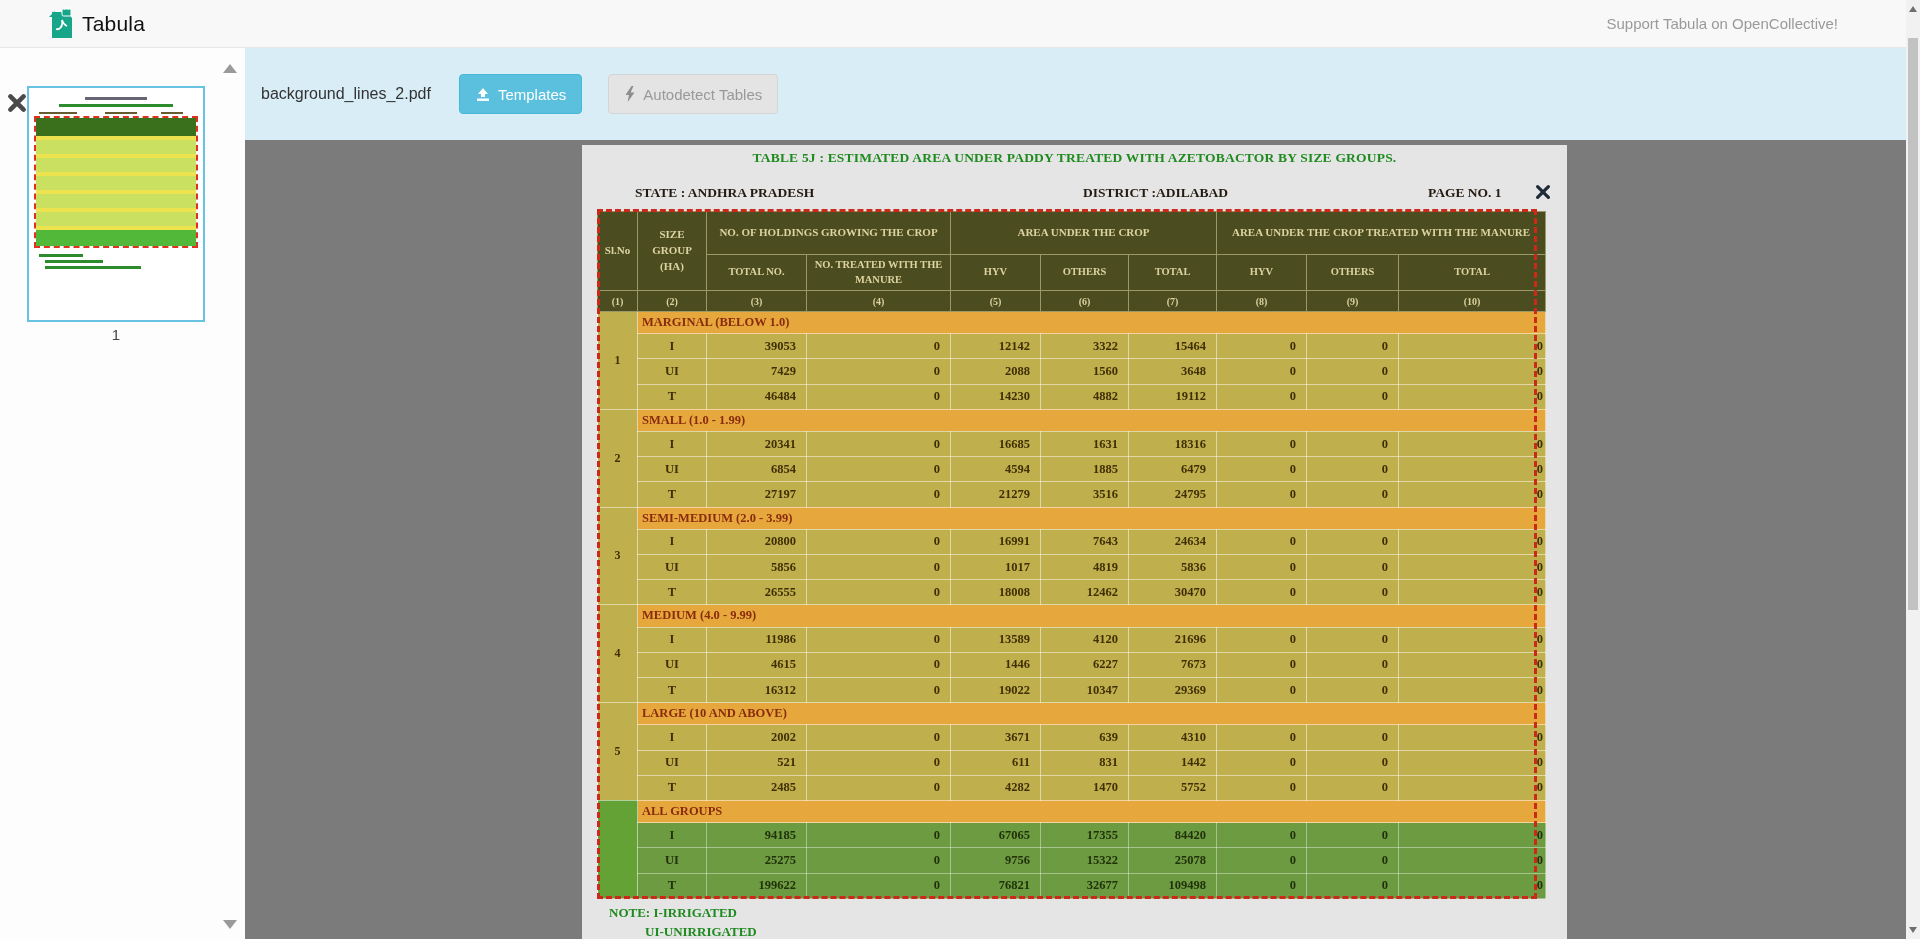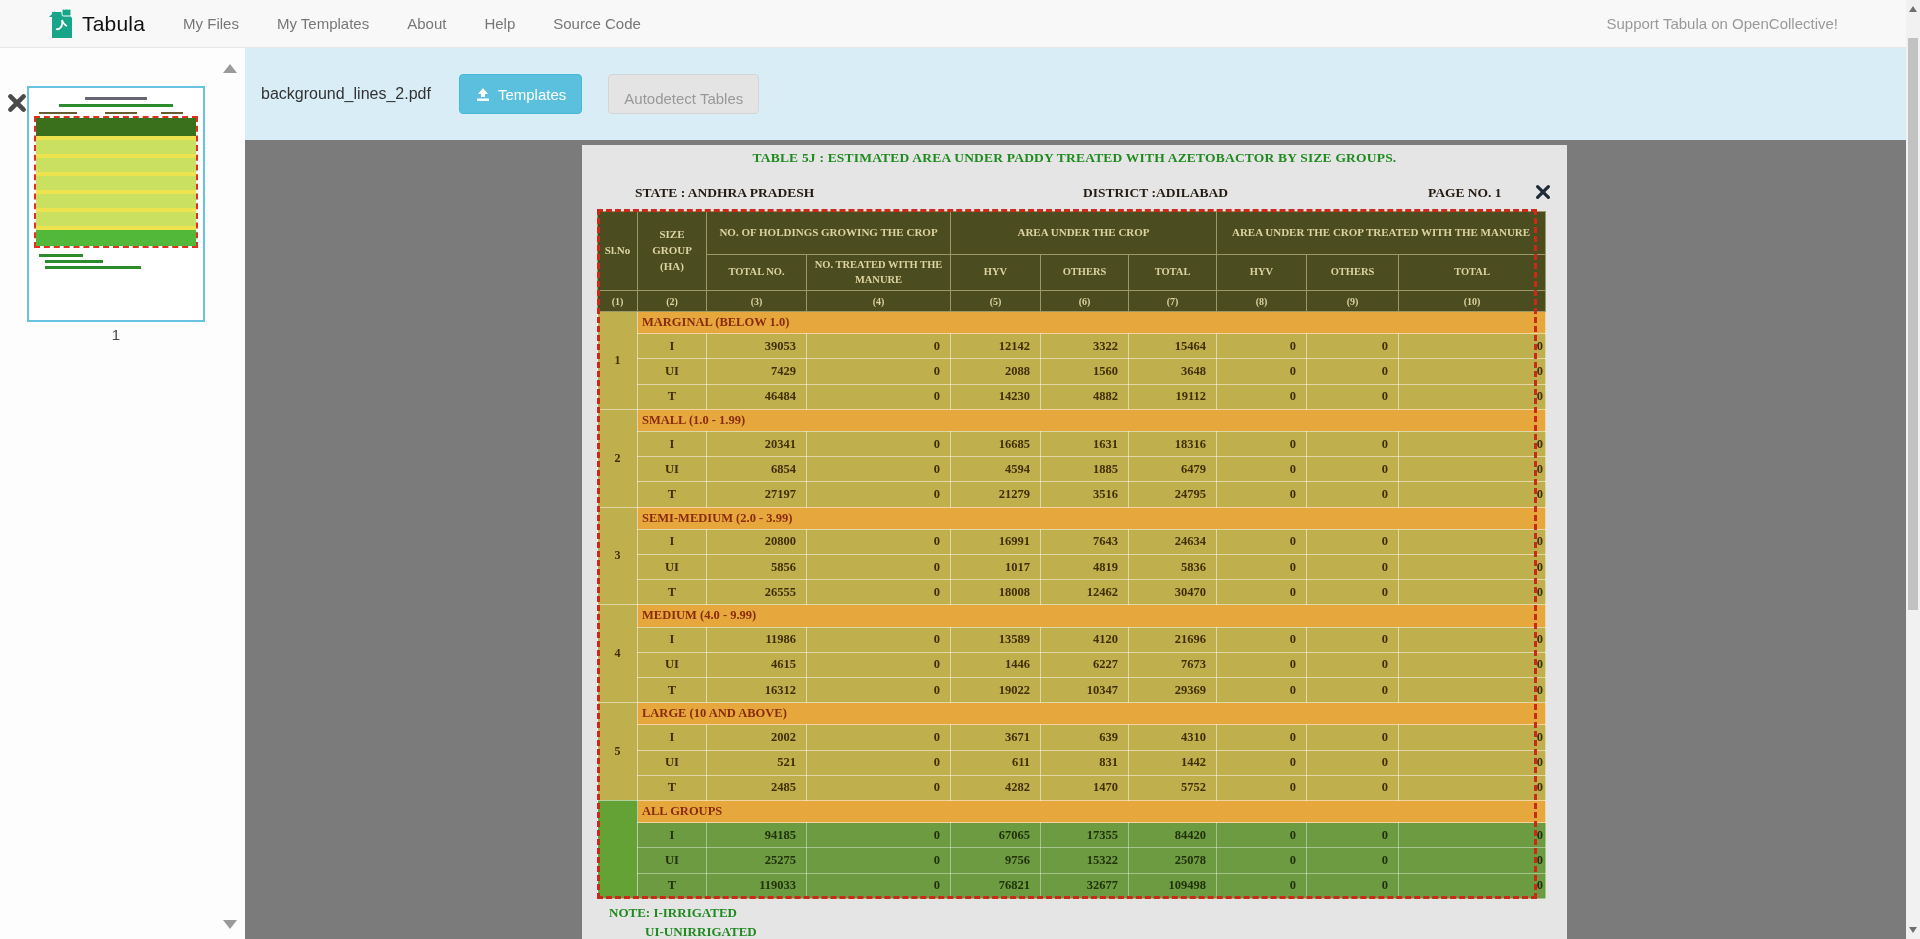--- a/index.html
+++ b/index.html
@@ -47,21 +47,21 @@
   
   .main { position:relative; width:1661px; height:100%; flex:none; }
   .toolbar { position:absolute; left:0; top:0; width:100%; height:92px; background:#d9edf7;
     display:flex; align-items:center; padding-left:16px; }
   .filename { font-size:16px; color:#333; margin-right:28px; }
   .btn { display:inline-flex; align-items:center; gap:7px; height:40px; padding:8px 15px;
     font-size:15px; border-radius:4px; border:1px solid transparent; cursor:pointer;
     font-family:inherit; }
   .btn-info    { background:#5bc0de; border-color:#46b8da; color:#fff; margin-right:26px; }
   .btn-default { background:#fff; border-color:#ccc; color:#333; margin-right:30px; }
-  .btn-disabled{ background:#e4e4e4; border-color:#d5d5d5; color:#999; cursor:default;flex-direction:column; }
+  .btn-disabled{ background:#e4e4e4; border-color:#d5d5d5; color:#999; cursor:default; }
   .btn-success { background:#5cb85c; border-color:#4cae4c; color:#fff; margin-left:auto; margin-right:52px; font-weight:bold; }
 
   
   .viewer { position:absolute; left:0; top:92px; width:100%; height:799px; background:#7b7b7b; overflow:hidden; }
   .pdf-page { position:absolute; left:337px; top:5px; width:985px; height:799px; background:#e5e5e5;
     font-family:"Liberation Serif","DejaVu Serif",serif; }
   .doc-title { position:absolute; left:0; top:5px; width:100%; text-align:center;
     font-size:13.5px; font-weight:bold; color:#1f8a1f; letter-spacing:.2px; }
   .doc-meta  { position:absolute; top:40px; font-size:13.5px; font-weight:bold; color:#241a10; }
   .meta-state    { left:53px; }
@@ -112,27 +112,20 @@
   <div class="brand">
     <svg width="28" height="34" viewBox="0 0 28 34">
       <path d="M6 5 L20 5 L26 11 L26 31 L6 31 Z" fill="#17a689"></path>
       <path d="M6 5 L6 11 L0 11 Z" fill="#17a689" transform="translate(3,-1)"></path>
       <path d="M10 22 q3 1 5 -2 q2 -3 1 -7 q2 5 5 6" stroke="#fff" stroke-width="1.8" fill="none"></path>
       <rect x="16" y="2" width="9" height="7" rx="1.5" fill="#17a689" stroke="#fff" stroke-width="1"></rect>
       <path d="M18.5 2.5 v-1 a2 2 0 0 1 4 0 v1" stroke="#fff" stroke-width="1.2" fill="none"></path>
     </svg>
     <span class="brand-title">Tabula</span>
   </div>
-  <nav class="menu">
-    <a>My Files</a>
-    <a>My Templates</a>
-    <a>About</a>
-    <a>Help</a>
-    <a>Source Code</a>
-  </nav>
   <div class="support">Support Tabula on OpenCollective!</div>
 </header>
 
 <div class="app">
 
   <aside class="sidebar">
     <svg class="remove-file" viewBox="0 0 20 20">
       <path d="M4 4 L16 16 M16 4 L4 16" stroke="#4a4a4a" stroke-width="4.2" stroke-linecap="round"></path>
     </svg>
     <div class="thumb">
@@ -446,21 +439,21 @@
                 <td class="num">0</td>
                 <td class="num">9756</td>
                 <td class="num">15322</td>
                 <td class="num">25078</td>
                 <td class="num">0</td>
                 <td class="num">0</td>
                 <td class="num last">0</td>
               </tr>
               <tr class="data-row hl">
                 <td class="rowlab">T</td>
-                <td class="num">119033</td>
+                <td class="num">199622</td>
                 <td class="num">0</td>
                 <td class="num">76821</td>
                 <td class="num">32677</td>
                 <td class="num">109498</td>
                 <td class="num">0</td>
                 <td class="num">0</td>
                 <td class="num last">0</td>
               </tr>
             </tbody>
         </table>

